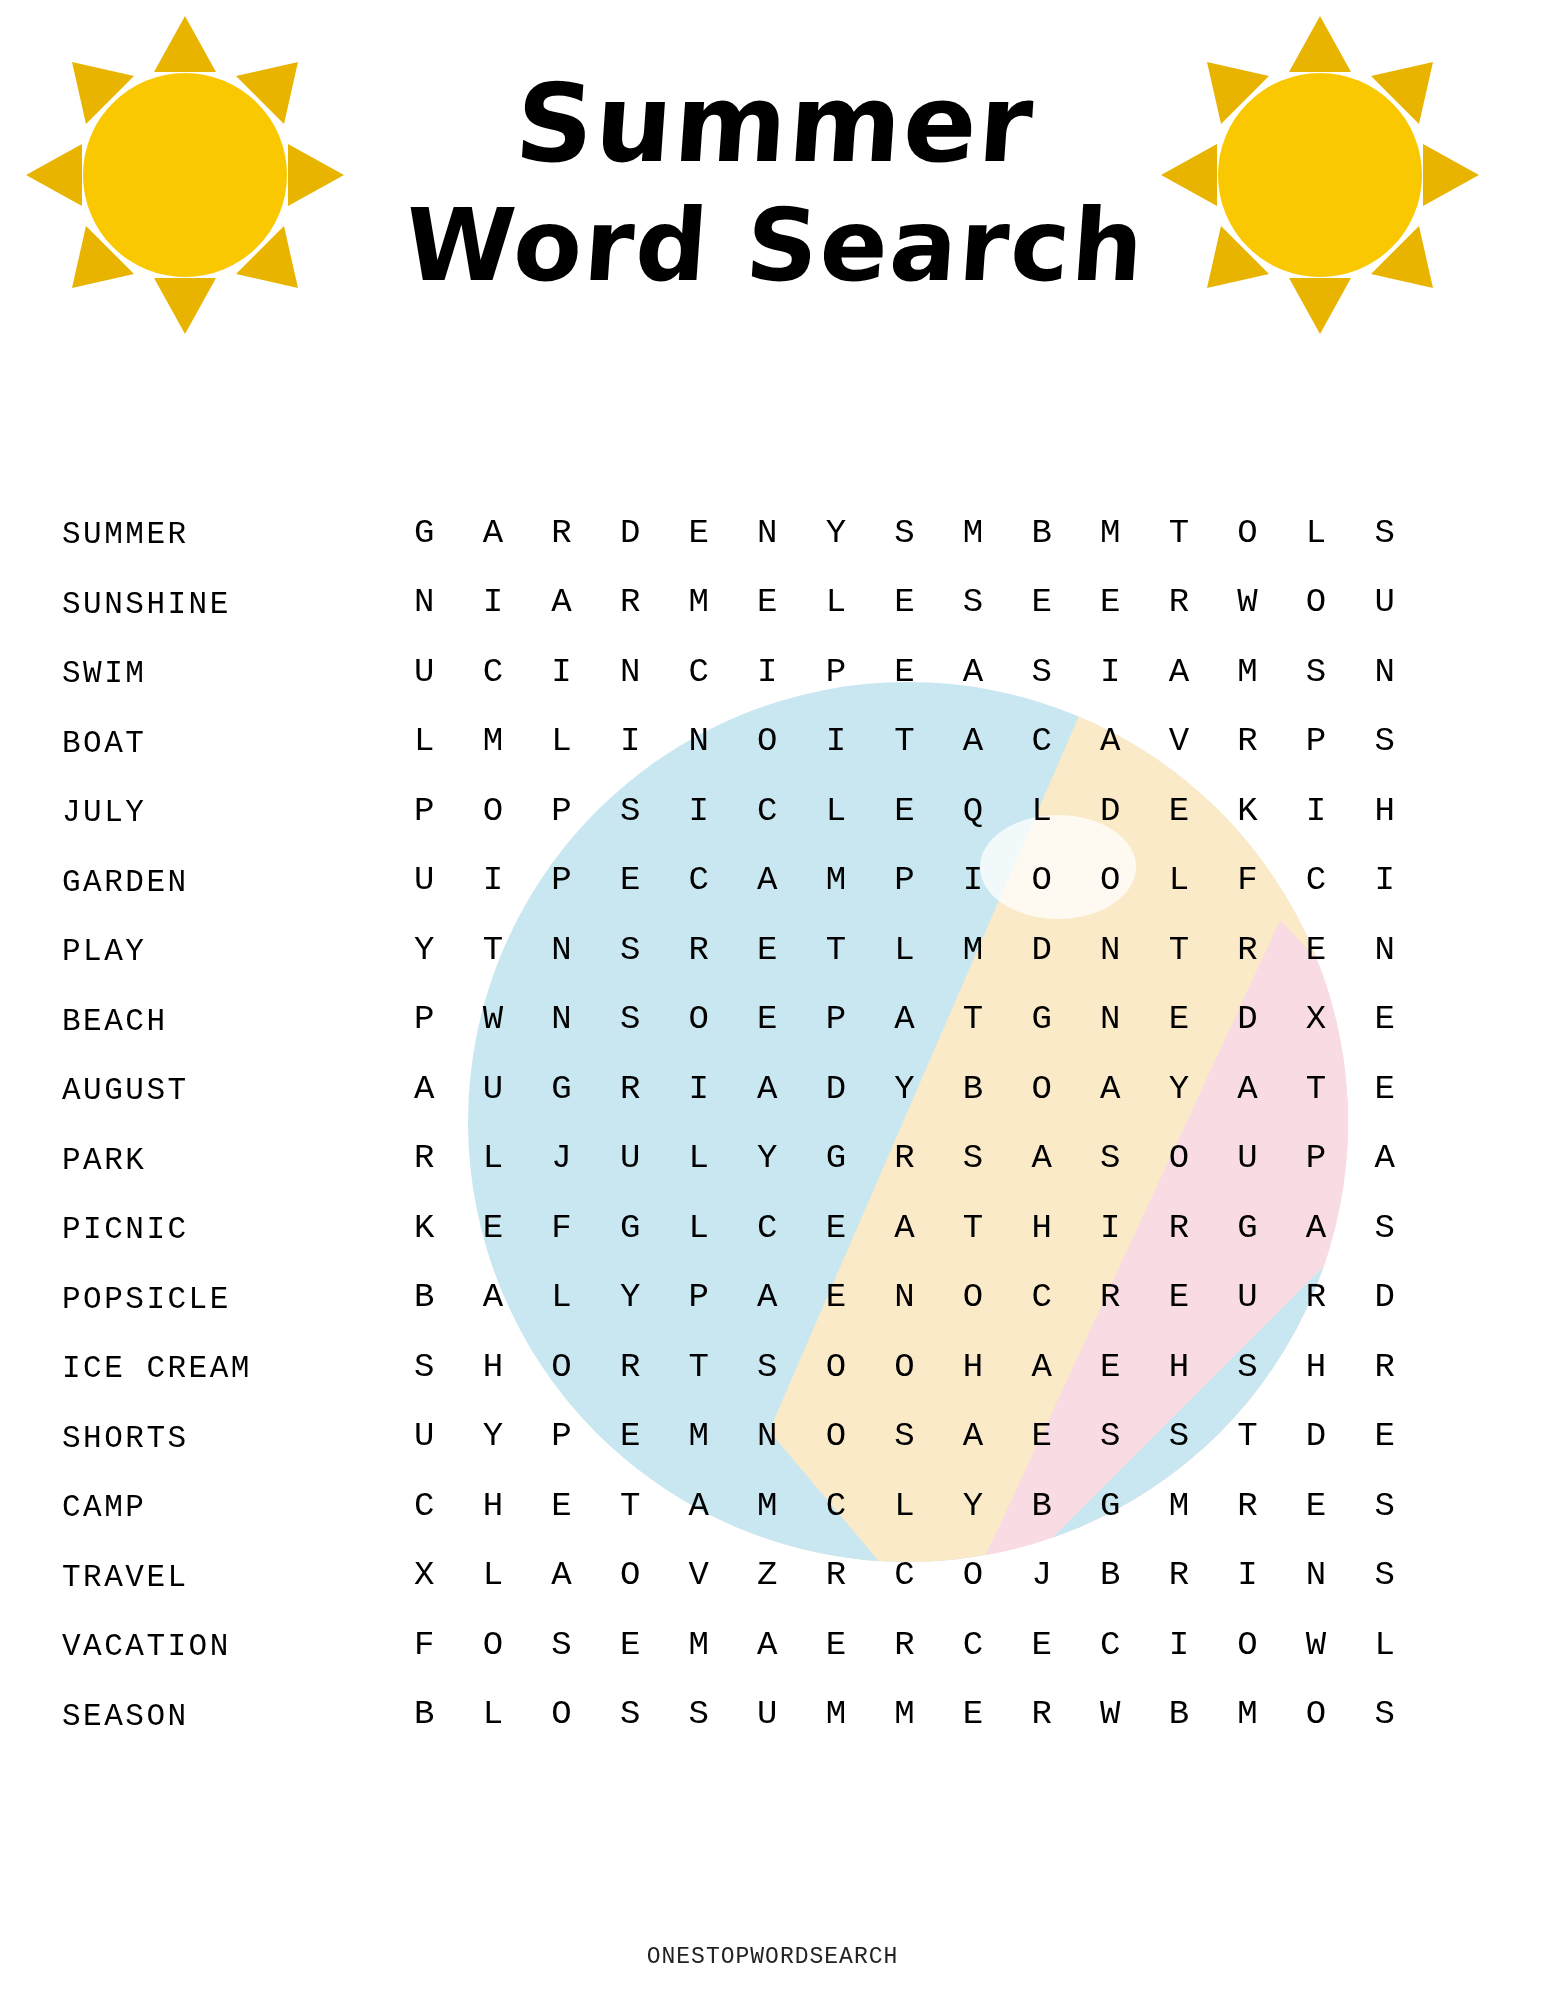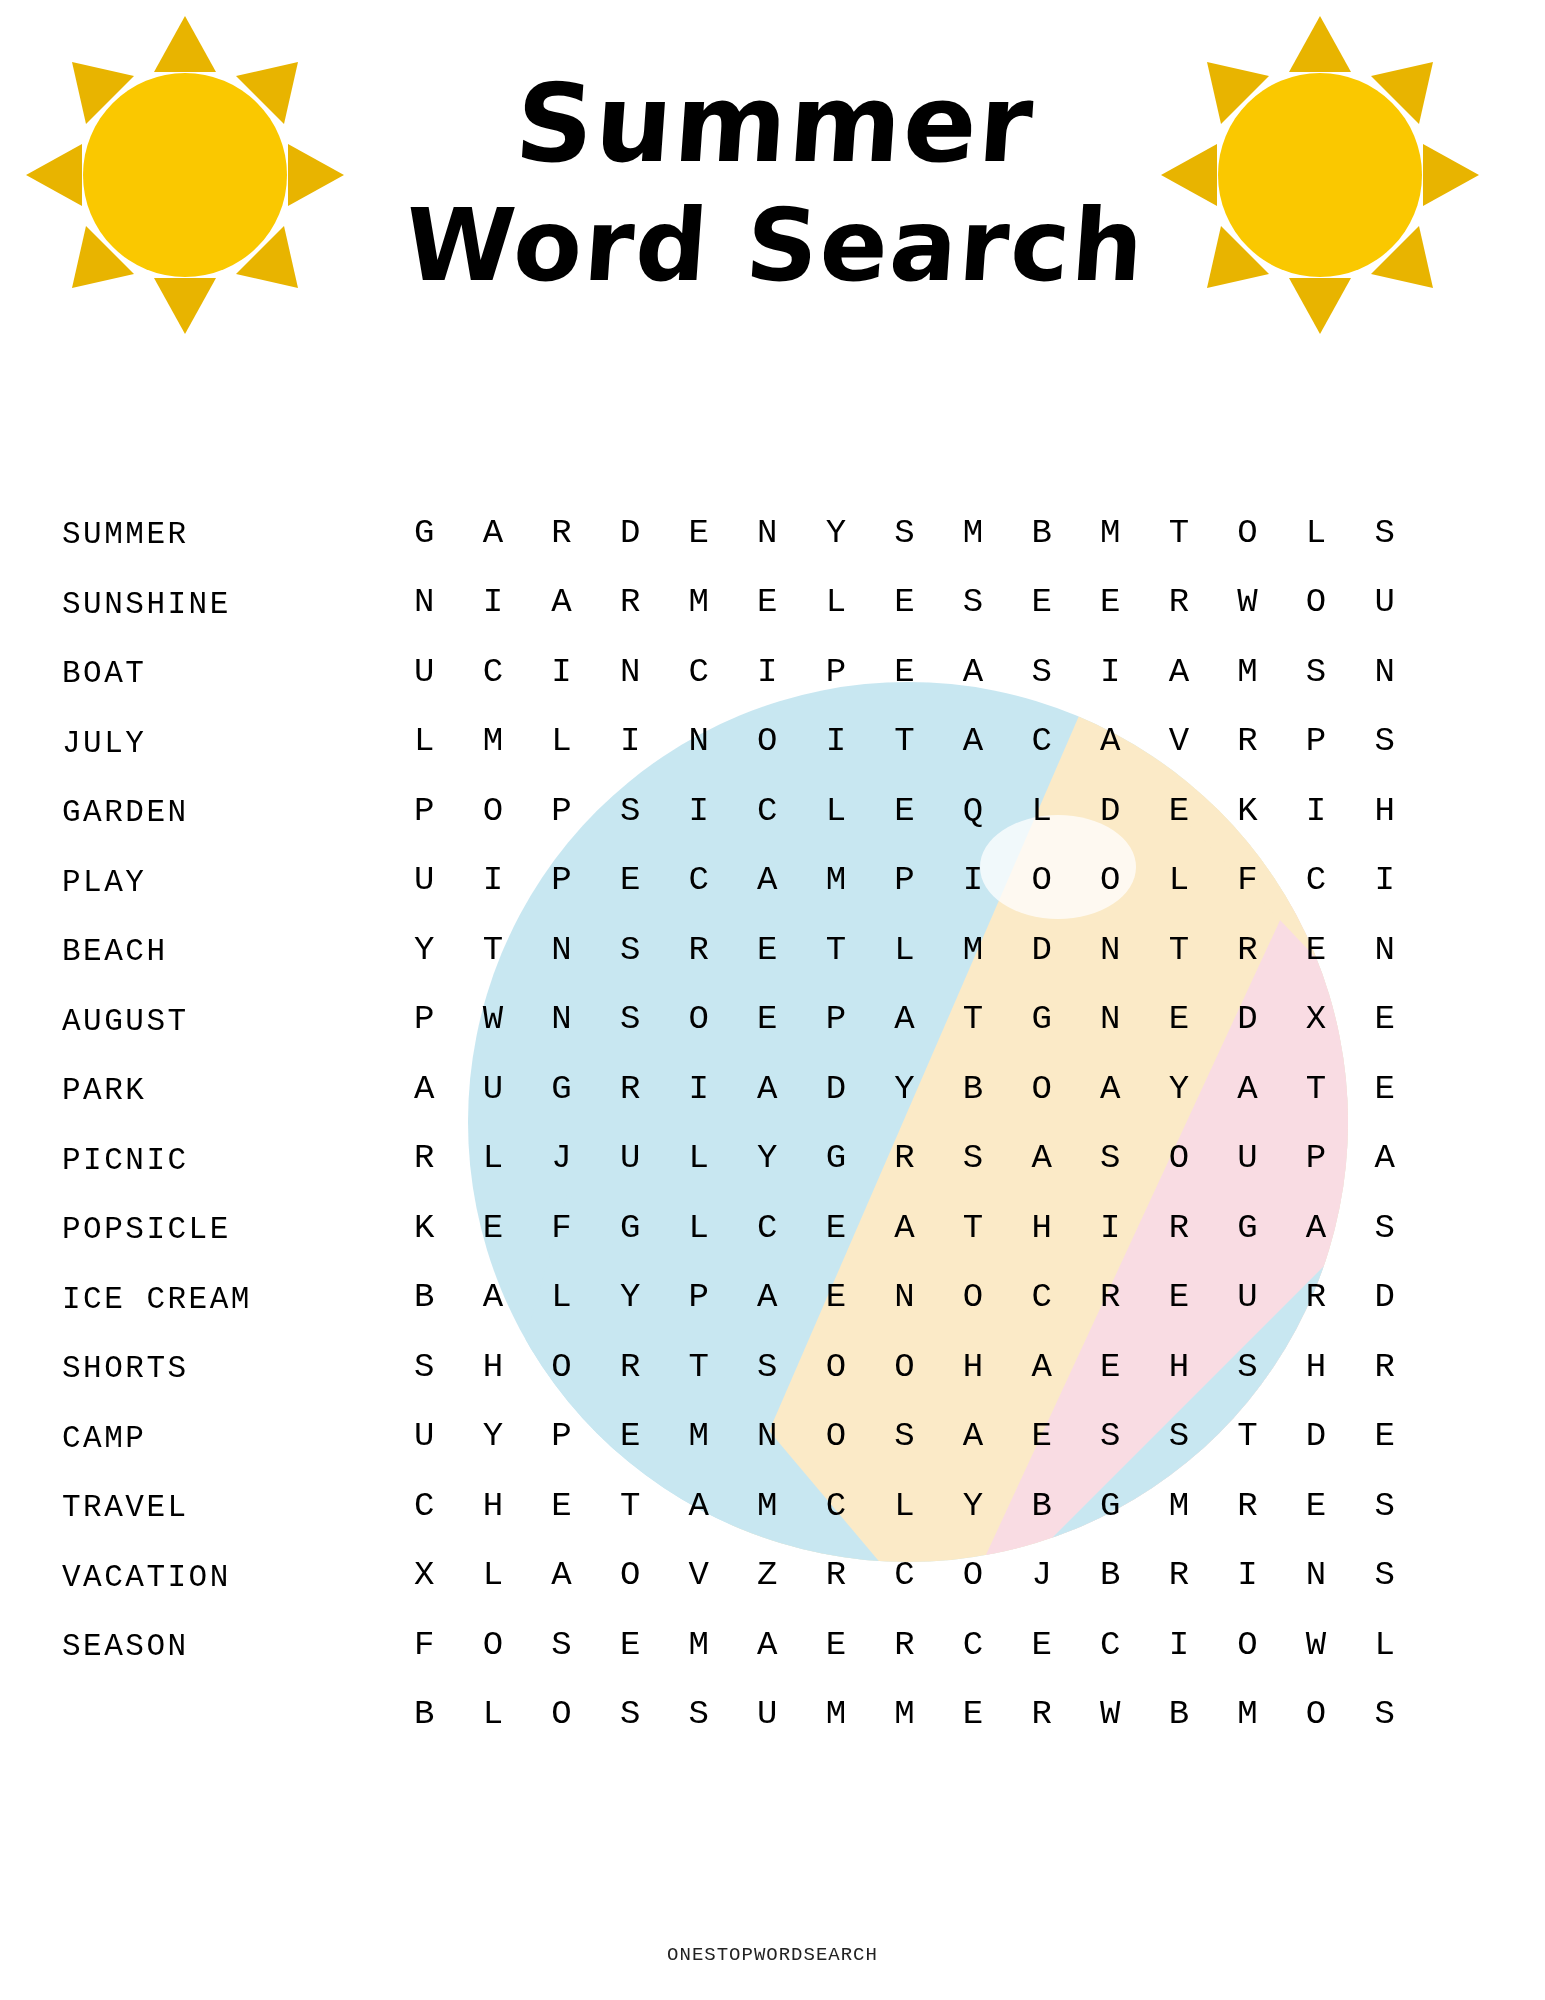--- a/index.html
+++ b/index.html
@@ -108,21 +108,21 @@
   }
 
   
   .footer {
     position: absolute;
     left: 0;
     top: 1944px;
     width: 1545px;
     text-align: center;
     font-family: "Liberation Mono", monospace;
-    font-size: 19px;
+    font-size: 23px;
     letter-spacing: 1px;
     color: #222;
     z-index: 2;
   }
 </style>
 </head>
 <body>
 
 <div class="page">
 
@@ -174,20 +174,21 @@
       <polygon points="900,560 900,900 560,900" fill="#BFE3EF"></polygon>
     </g>
     <circle cx="450" cy="450" r="440" fill="none" stroke="#ffffff" stroke-width="0"></circle>
     <ellipse cx="600" cy="195" rx="78" ry="52" fill="#ffffff" opacity="0.75"></ellipse>
   </svg>
 
   <div class="word-list">
     <ul>
       <li>SUMMER</li>
       <li>SUNSHINE</li>
+      <li>SWIM</li>
       <li>BOAT</li>
       <li>JULY</li>
       <li>GARDEN</li>
       <li>PLAY</li>
       <li>BEACH</li>
       <li>AUGUST</li>
       <li>PARK</li>
       <li>PICNIC</li>
       <li>POPSICLE</li>
       <li>ICE CREAM</li>

